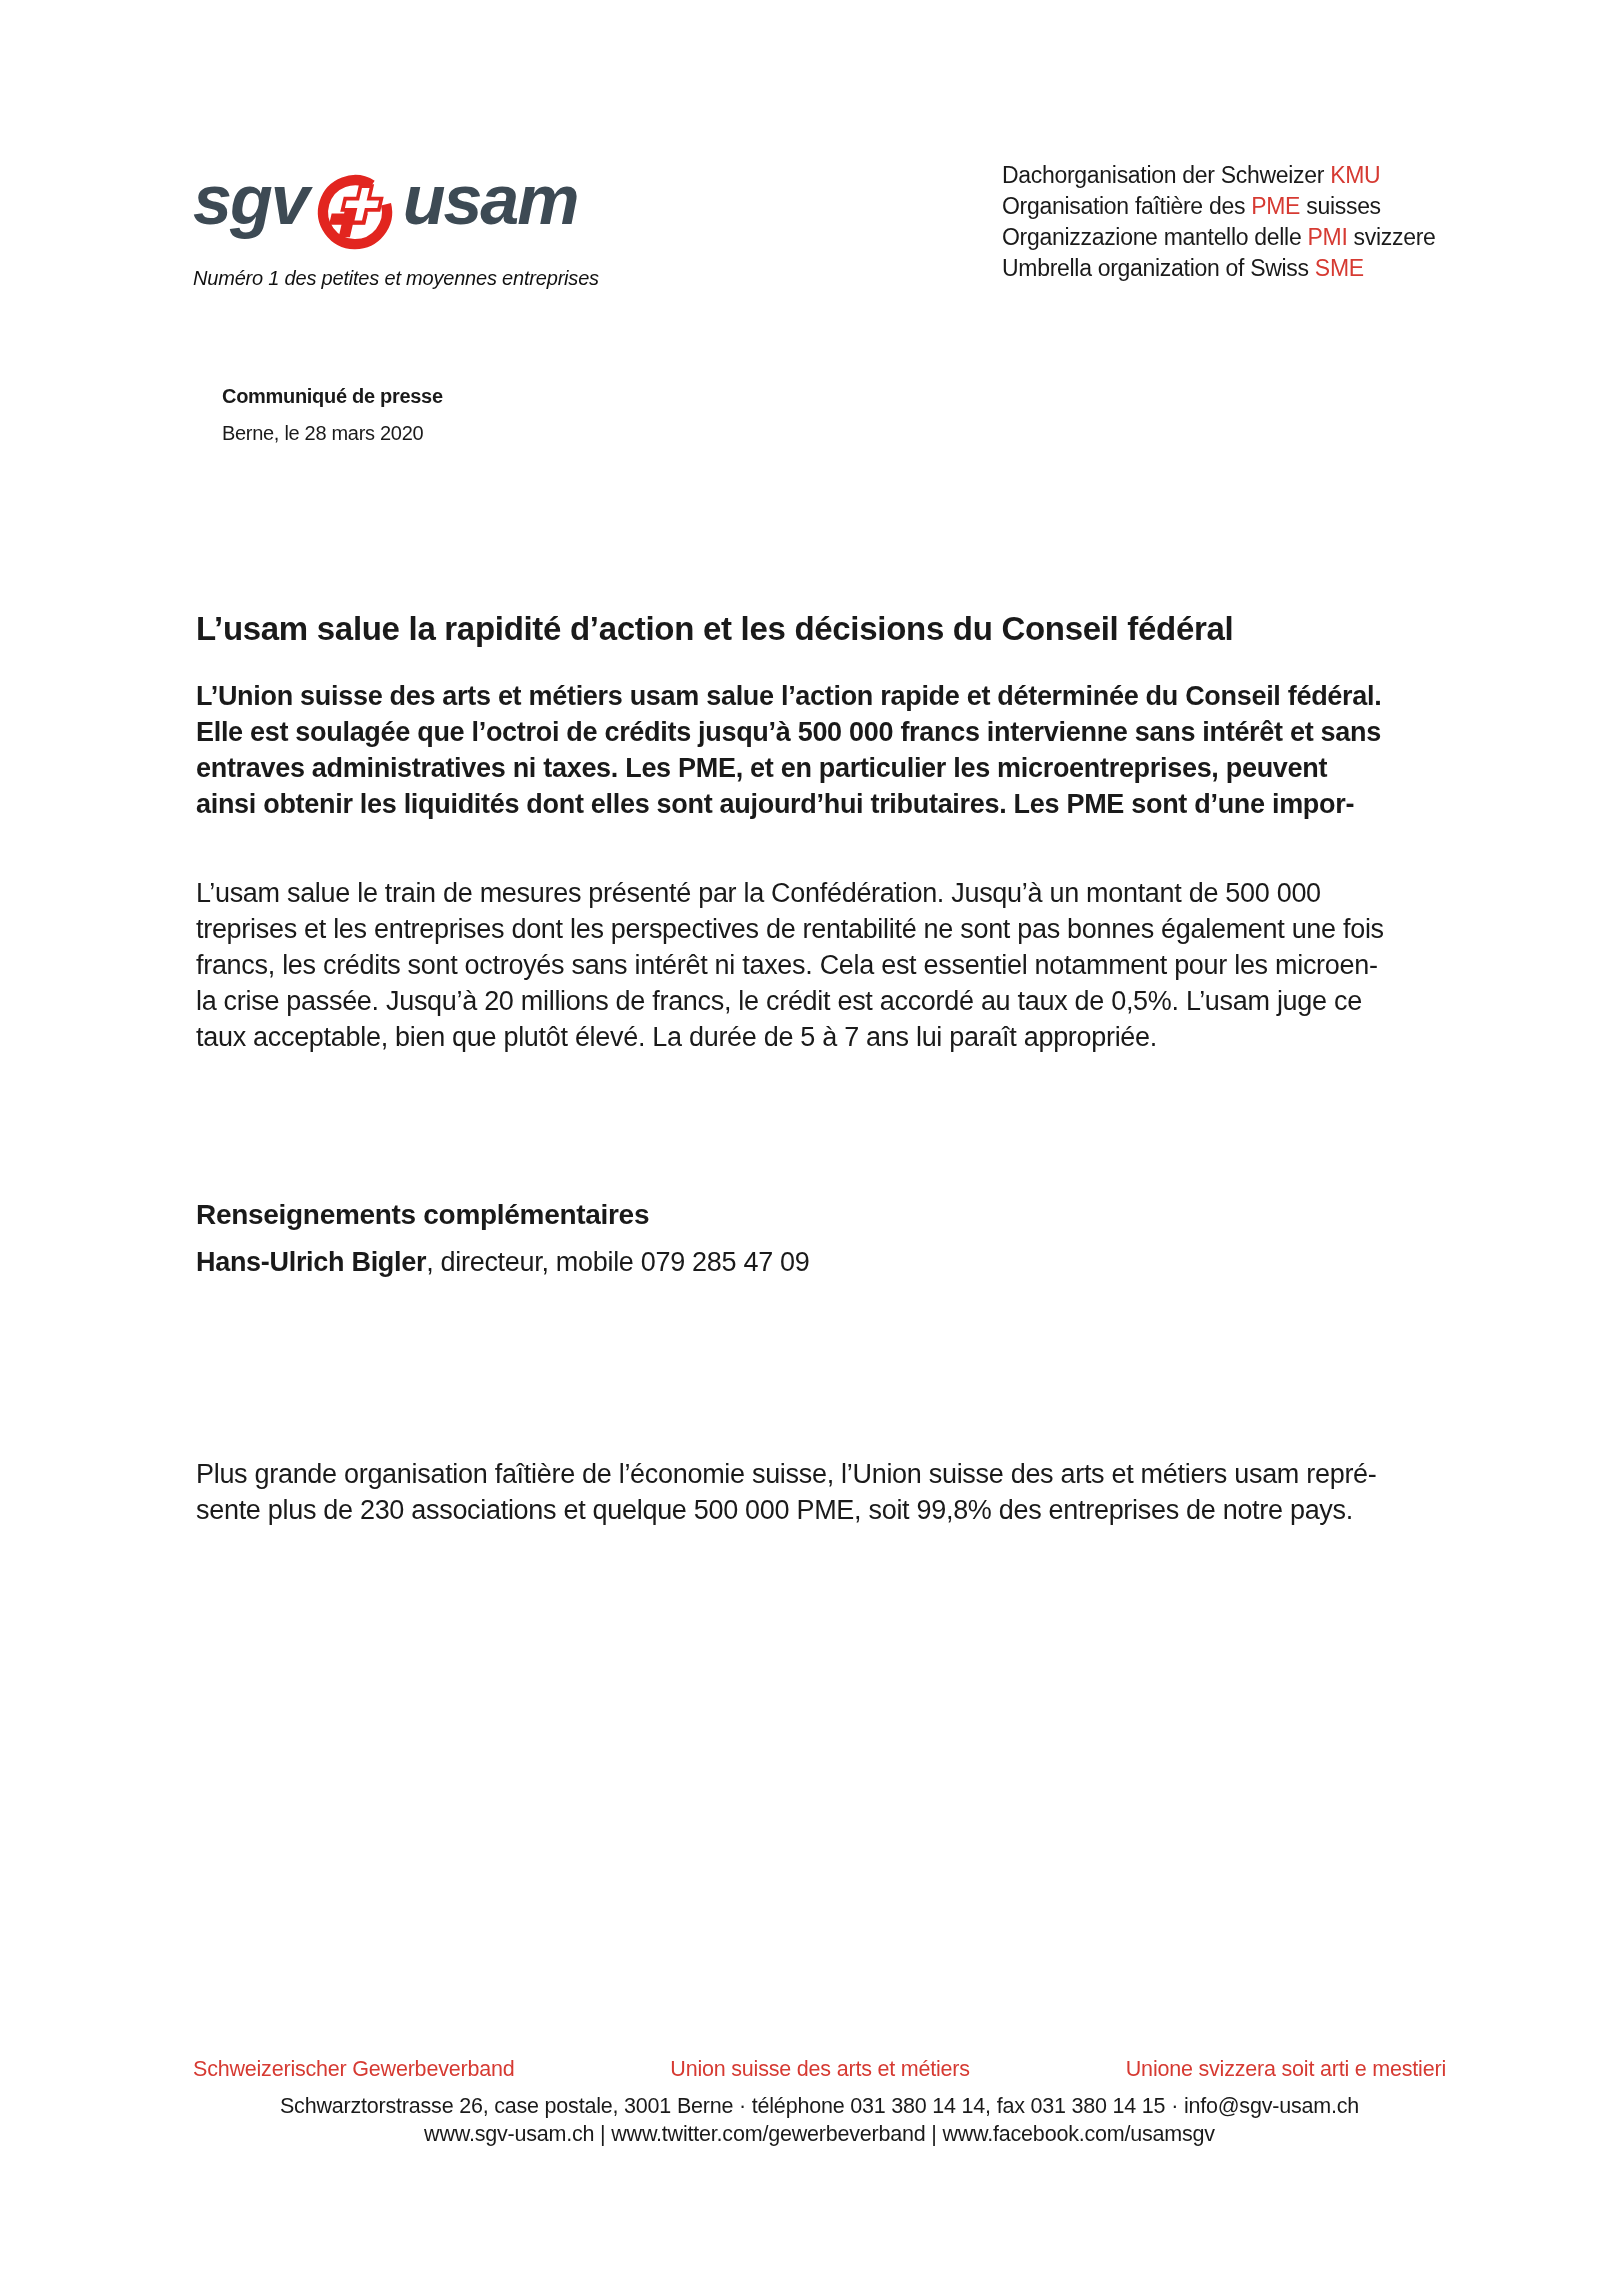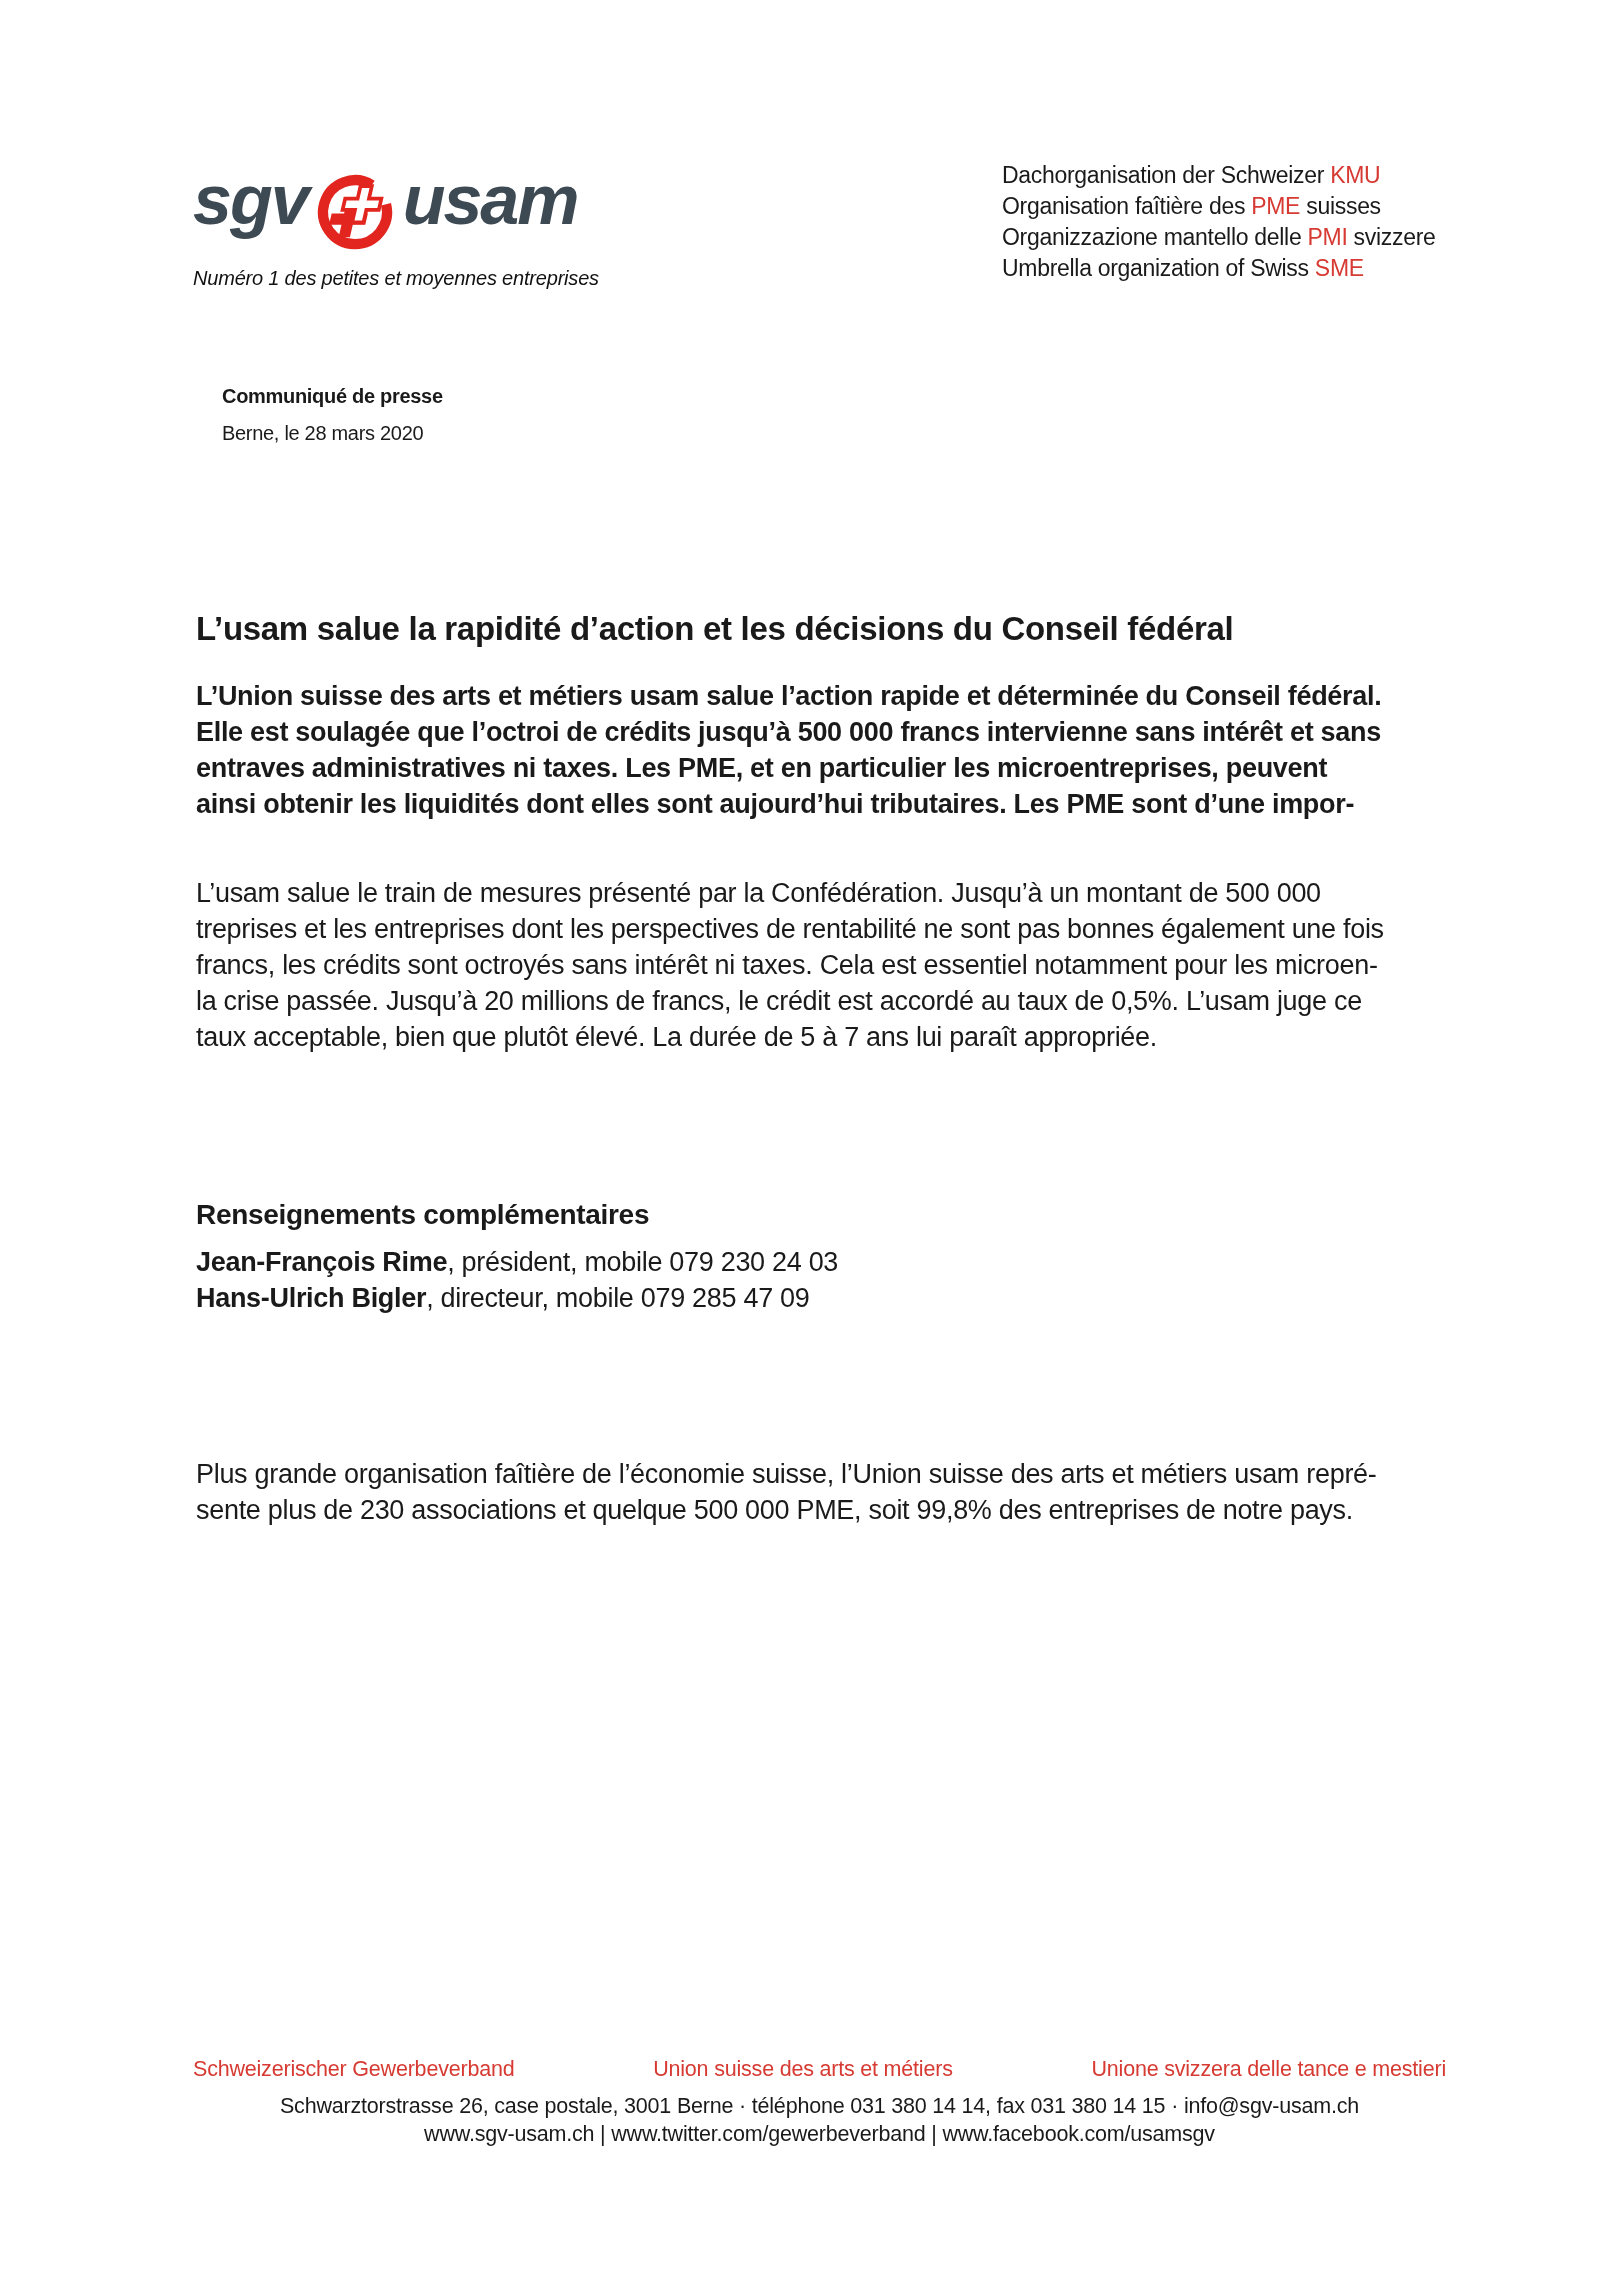--- a/index.html
+++ b/index.html
@@ -125,29 +125,28 @@
   <div>L’usam salue le train de mesures présenté par la Confédération. Jusqu’à un montant de 500 000</div>
   <div>treprises et les entreprises dont les perspectives de rentabilité ne sont pas bonnes également une fois</div>
   <div>francs, les crédits sont octroyés sans intérêt ni taxes. Cela est essentiel notamment pour les microen-</div>
   <div>la crise passée. Jusqu’à 20 millions de francs, le crédit est accordé au taux de 0,5%. L’usam juge ce</div>
   <div>taux acceptable, bien que plutôt élevé. La durée de 5 à 7 ans lui paraît appropriée.</div>
 </div>
 
 <div class="abs info-heading">Renseignements complémentaires</div>
 
 <div class="abs contacts">
-  <div class="contact-line"><span class="contact-name">Jean-François Rime</span><span>, président, mobile 079 230 24 03</span></div>
   <div class="contact-line"><span class="contact-name">Hans-Ulrich Bigler</span><span>, directeur, mobile 079 285 47 09</span></div>
 </div>
 
 <div class="abs para closing">
   <div>Plus grande organisation faîtière de l’économie suisse, l’Union suisse des arts et métiers usam repré-</div>
   <div>sente plus de 230 associations et quelque 500 000 PME, soit 99,8% des entreprises de notre pays.</div>
 </div>
 
 <div class="abs footer-orgs">
   <span>Schweizerischer Gewerbeverband</span>
   <span>Union suisse des arts et métiers</span>
-  <span>Unione svizzera delle tance e mestieri</span>
+  <span>Unione svizzera soit arti e mestieri</span>
 </div>
 <div class="abs footer-address">Schwarztorstrasse 26, case postale, 3001 Berne  ·  téléphone 031 380 14 14, fax 031 380 14 15  ·  info@sgv-usam.ch</div>
 <div class="abs footer-links">www.sgv-usam.ch  |  www.twitter.com/gewerbeverband  |  www.facebook.com/usamsgv</div>
 
 
 </body></html>

